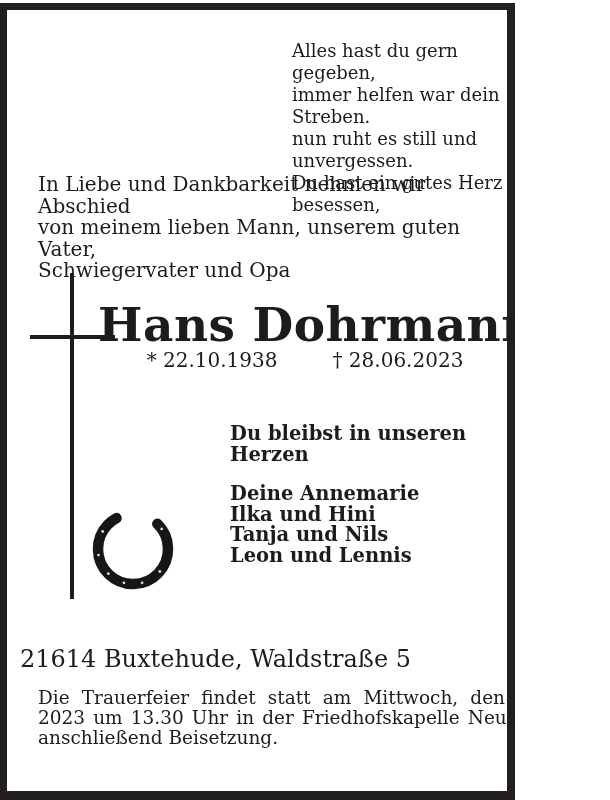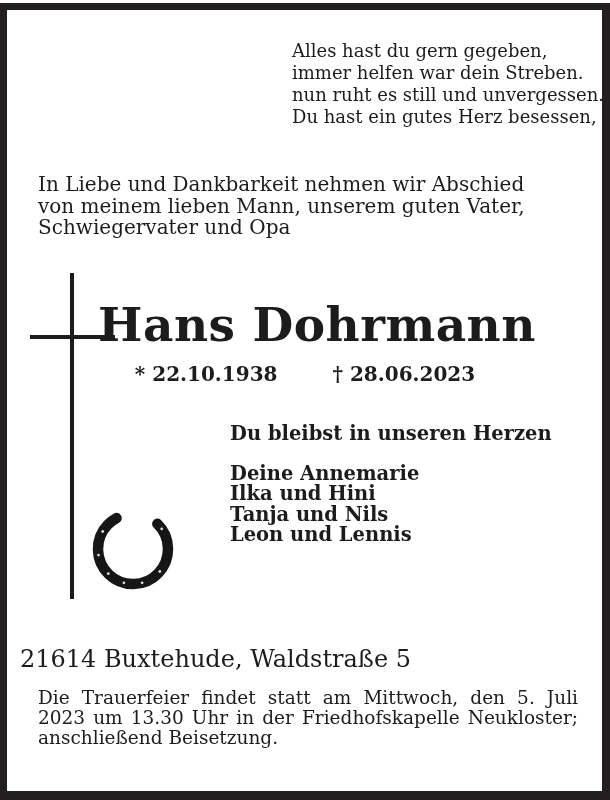--- a/index.html
+++ b/index.html
@@ -1,18 +1,18 @@
 <!DOCTYPE html>
 <html><head>
 <meta charset="utf-8">
 <style>
   html,body{margin:0;padding:0;background:#fff;}
   .page{
     position:relative;
-    width:610px;height:800px;
+    width:515px;height:800px;
     background:#ffffff;
     font-family:"DejaVu Serif","Liberation Serif",serif;
     color:#1c1c1c;
     overflow:hidden;
   }
   .frame{
     position:absolute;top:3px;left:0;right:0;bottom:0;
     border-style:solid;border-color:#231f20;
     border-width:7px 8px 9px 7px;
     pointer-events:none;
@@ -33,23 +33,23 @@
     position:absolute;left:30px;top:335px;width:85px;height:4px;
     background:#1c1c1c;
   }
   .name{
     position:absolute;left:0;top:288px;width:610px;
     margin:12px;text-align:center;
     font-size:47px;font-weight:bold;line-height:50px;
     letter-spacing:0.5px;
   }
   .dates{
-    position:absolute;left:0;top:362px;width:610px;
+    position:absolute;left:0;top:348px;width:610px;
     display:flex;justify-content:center;gap:55px;
-    font-size:20px;font-weight:bold;
+    font-size:20px;font-weight:normal;
   }
   .tribute{
     position:absolute;left:230px;top:424px;
     font-size:19.5px;line-height:20.5px;
   }
   .tribute p{margin:0;}
   .tribute .heading{margin-bottom:19px;font-weight:bold;}
   .mourner-group{font-weight:bold;margin-bottom:9px;}
   .horseshoe{
     position:absolute;left:90px;top:496px;

